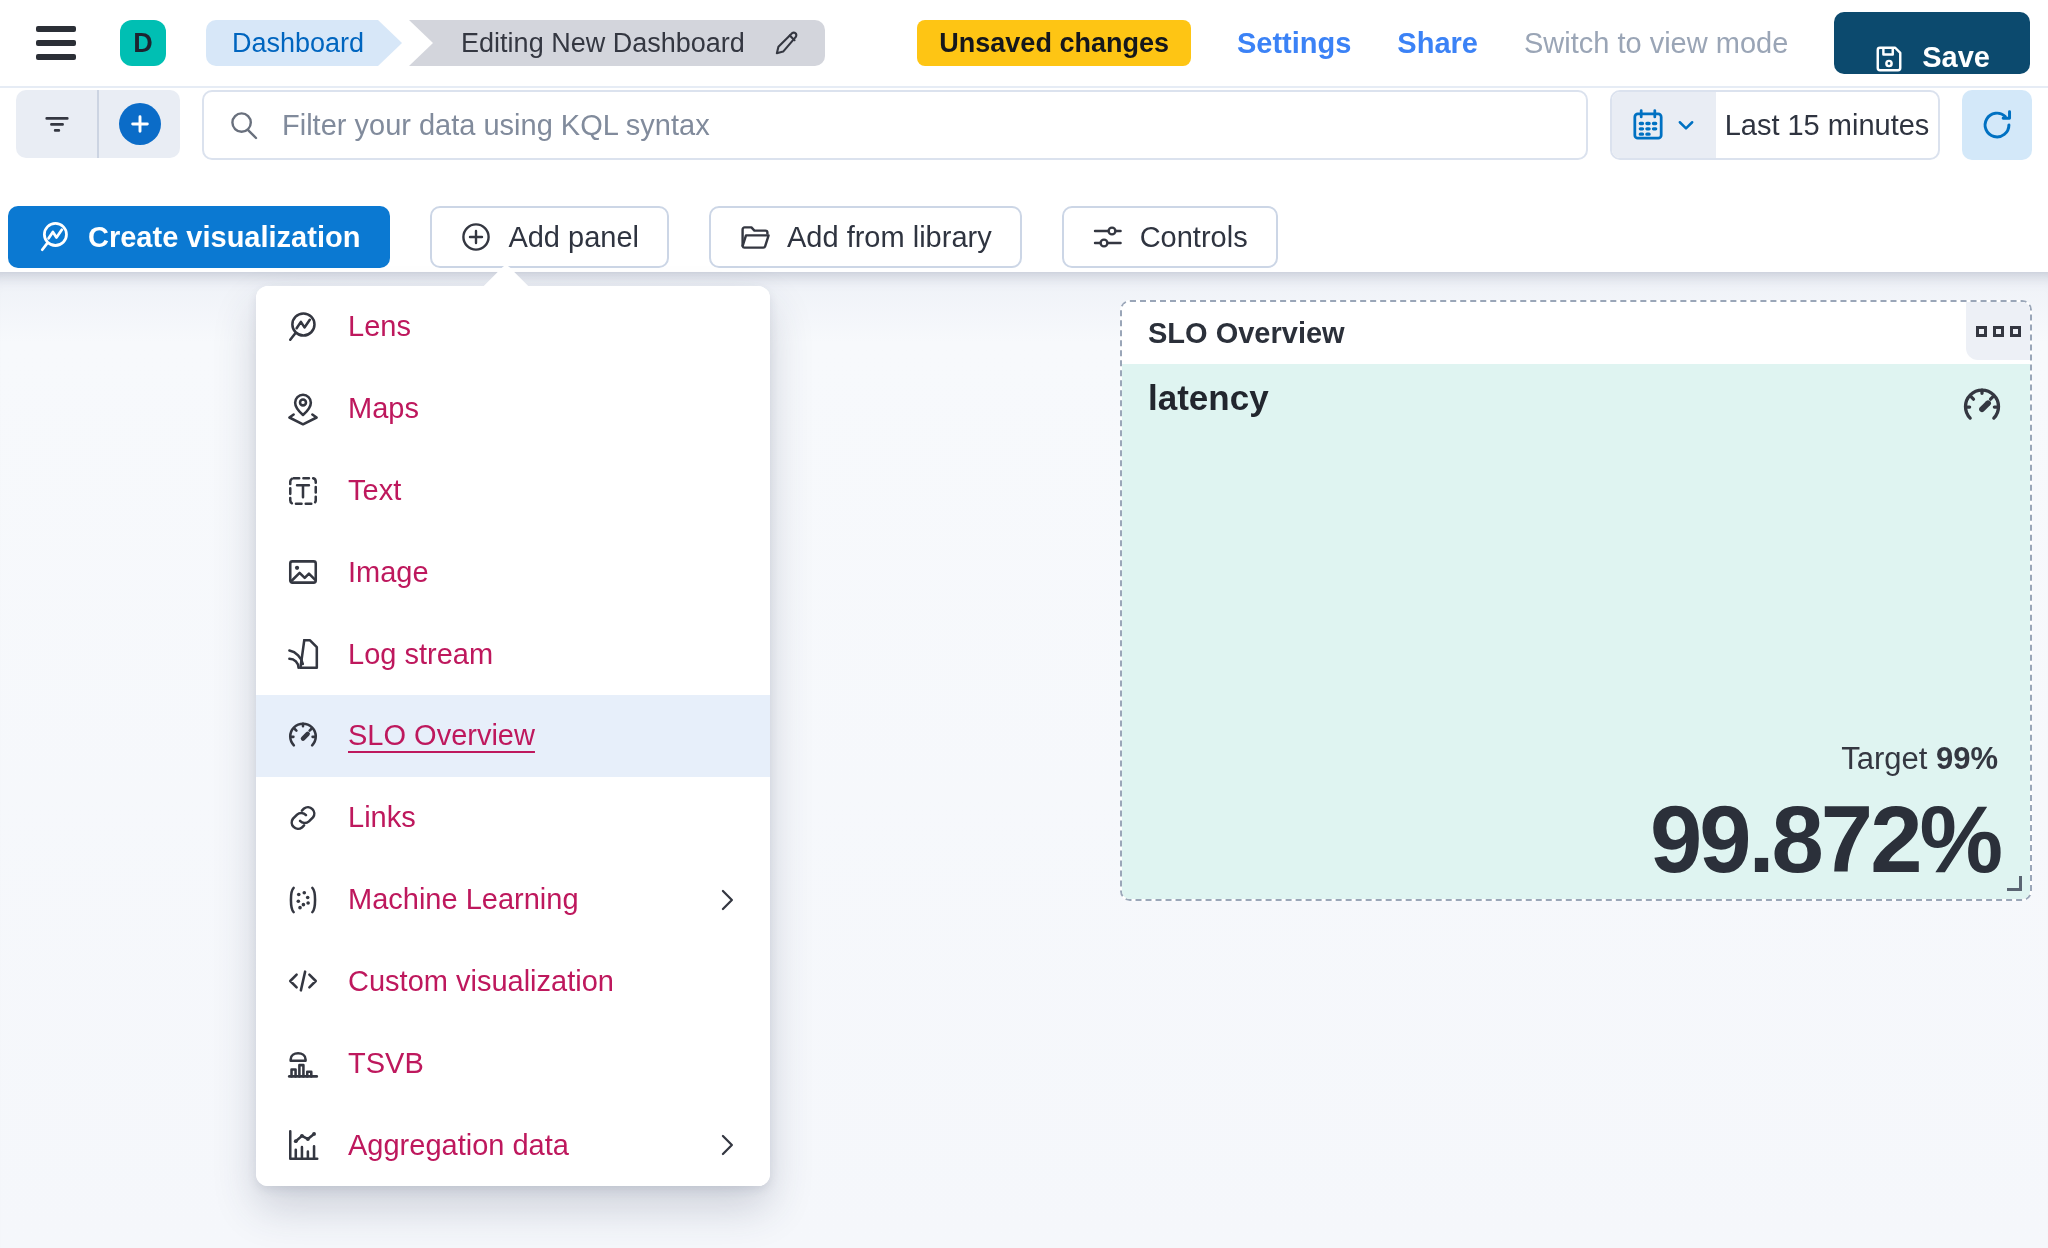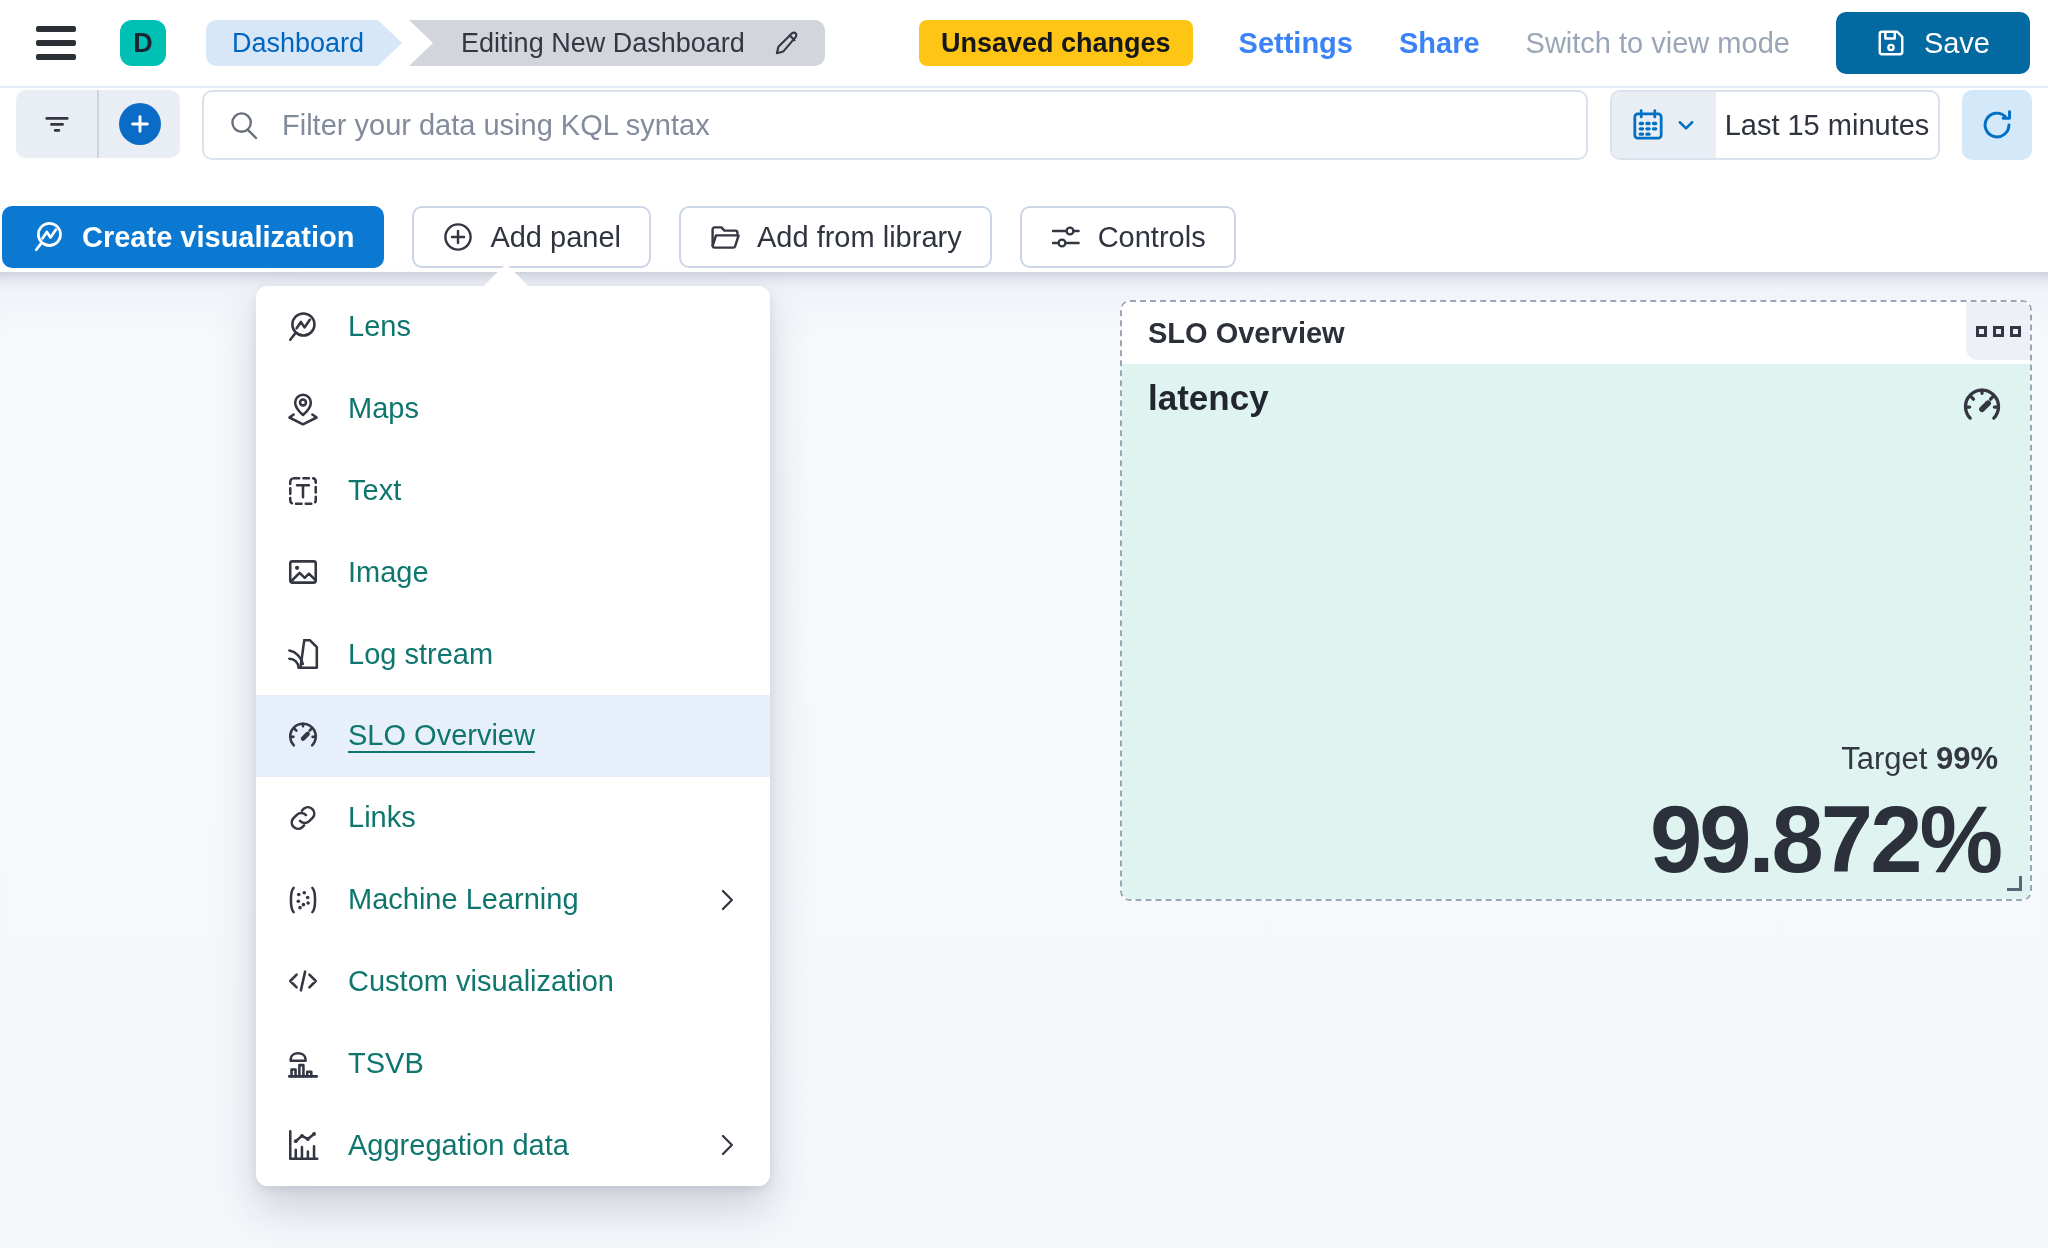--- a/index.html
+++ b/index.html
@@ -23,59 +23,59 @@
   .crumb2{position:relative;height:46px;background:#d3d5dc;color:#343741;font-size:27px;font-weight:500;
           display:flex;align-items:center;gap:28px;padding:0 24px 0 52px;border-radius:0 10px 10px 0;
           margin-left:31px;cursor:pointer;}
   .crumb2::before{content:"";position:absolute;left:0;top:0;border-left:24px solid #fff;
                   border-top:23px solid transparent;border-bottom:23px solid transparent;}
   .top-right{margin-left:auto;display:flex;align-items:center;gap:46px;padding-right:18px;}
   .badge{background:#fec514;border-radius:8px;height:46px;display:flex;align-items:center;
          padding:0 22px;font-weight:600;font-size:27px;color:#15171c;margin-left:32px;}
   .toplink{font-size:29px;font-weight:600;color:#3b82f6;cursor:pointer;text-align:right;}
   .mutedlink{font-size:29px;font-weight:500;color:#9aa5b6;cursor:default;}
-  .save-btn{height:62px;padding:0 40px;background:#0369a1;border:none;border-radius:10px;color:#fff;
-            font-family:inherit;font-size:29px;font-weight:400;display:flex;align-items:center;gap:18px;cursor:pointer;}
+  .save-btn{height:62px;padding:0 40px;background:#0c4a6e;border:none;border-radius:10px;color:#fff;
+            font-family:inherit;font-size:29px;font-weight:700;display:flex;align-items:flex-end;gap:18px;cursor:pointer;}
 
   
   .querybar{position:absolute;top:90px;left:0;right:0;height:108px;background:#fff;
             display:flex;align-items:flex-start;padding:0 16px;gap:22px;}
   .filter-group{width:164px;height:68px;background:#e9edf4;border-radius:10px;display:flex;align-items:stretch;flex:0 0 auto;}
   .fg-cell{flex:1;display:flex;align-items:center;justify-content:center;cursor:pointer;}
   .fg-divider{width:2px;background:#ccd4e2;}
   .plus-circle{width:42px;height:42px;border-radius:50%;background:#0b6cc8;display:flex;align-items:center;justify-content:center;}
   .kql{flex:1;height:70px;border:2px solid #dbe2ee;border-radius:10px;background:#fff;
        display:flex;align-items:center;padding:0 24px;gap:20px;}
   .kql input{border:none;outline:none;flex:1;font-family:inherit;font-size:29px;color:#343741;background:transparent;}
   .kql input::placeholder{color:#818b9c;}
   .timepicker{width:330px;height:70px;border:2px solid #dbe2ee;border-radius:10px;display:flex;overflow:hidden;flex:0 0 auto;}
   .tp-left{width:104px;background:#e9edf4;display:flex;align-items:center;justify-content:center;gap:10px;cursor:pointer;}
   .tp-value{flex:1;display:flex;align-items:center;justify-content:center;font-size:29px;color:#2f3440;cursor:pointer;}
   .refresh-btn{width:70px;height:70px;border:none;border-radius:10px;background:#d3e8f9;
                display:flex;align-items:center;justify-content:center;cursor:pointer;flex:0 0 auto;}
 
   
-  .actionbar{position:absolute;top:206px;left:0;display:flex;gap:28px;padding:0 2px;align-items:center;}
+  .actionbar{position:absolute;top:206px;left:6px;display:flex;gap:40px;padding:0 2px;align-items:center;}
   .btn{height:62px;border-radius:10px;display:flex;align-items:center;gap:16px;font-family:inherit;
        font-size:29px;cursor:pointer;}
   .btn-primary{background:#0b79d2;border:none;color:#fff;font-weight:600;padding:0 30px;}
   .btn-ghost{background:#fff;border:2px solid #ccd6e6;color:#2f3440;font-weight:500;padding:0 28px;}
 
   
   .canvas{position:absolute;top:272px;left:0;right:0;bottom:0;
           background:linear-gradient(180deg,#eef1f7 0%,#f7f9fc 70px,#f5f7fb 100%);
           box-shadow:inset 0 18px 16px -16px rgba(60,70,100,.28);}
 
   
   .popover{position:absolute;left:256px;top:14px;width:514px;height:900px;background:#fff;border-radius:12px;
            box-shadow:0 22px 44px rgba(45,55,85,.20),0 4px 10px rgba(45,55,85,.10);}
   .popover::before{content:"";position:absolute;top:-14px;left:230px;width:40px;height:40px;background:#fff;
                    transform:rotate(45deg);border-radius:5px;}
   .menu{position:relative;height:100%;display:flex;flex-direction:column;border-radius:12px;overflow:hidden;}
-  .menu-item{flex:1;display:flex;align-items:center;gap:28px;padding:8px 30px;font-size:29px;color:#0f766e;cursor:pointer;background:#fff;}
+  .menu-item{flex:1;display:flex;align-items:center;gap:28px;padding:8px 30px;font-size:29px;color:#be185d;cursor:pointer;background:#fff;}
   .menu-item.selected{background:#e7effa;}
   .menu-item.selected .mi-label{text-decoration:underline;text-underline-offset:6px;}
   .mi-icon{width:34px;height:34px;flex:0 0 34px;display:flex;align-items:center;justify-content:center;}
   .mi-chevron{margin-left:auto;display:flex;align-items:center;}
 
   
   .slo-panel{position:absolute;left:1120px;top:28px;width:912px;height:601px;border:2px dashed #9aa6b8;
              border-radius:10px;background:#fff;overflow:hidden;display:flex;flex-direction:column;}
   .panel-header{height:62px;display:flex;align-items:center;padding-left:26px;background:#fff;position:relative;flex:0 0 auto;}
   .panel-title{font-size:29px;font-weight:700;color:#2b303a;}

